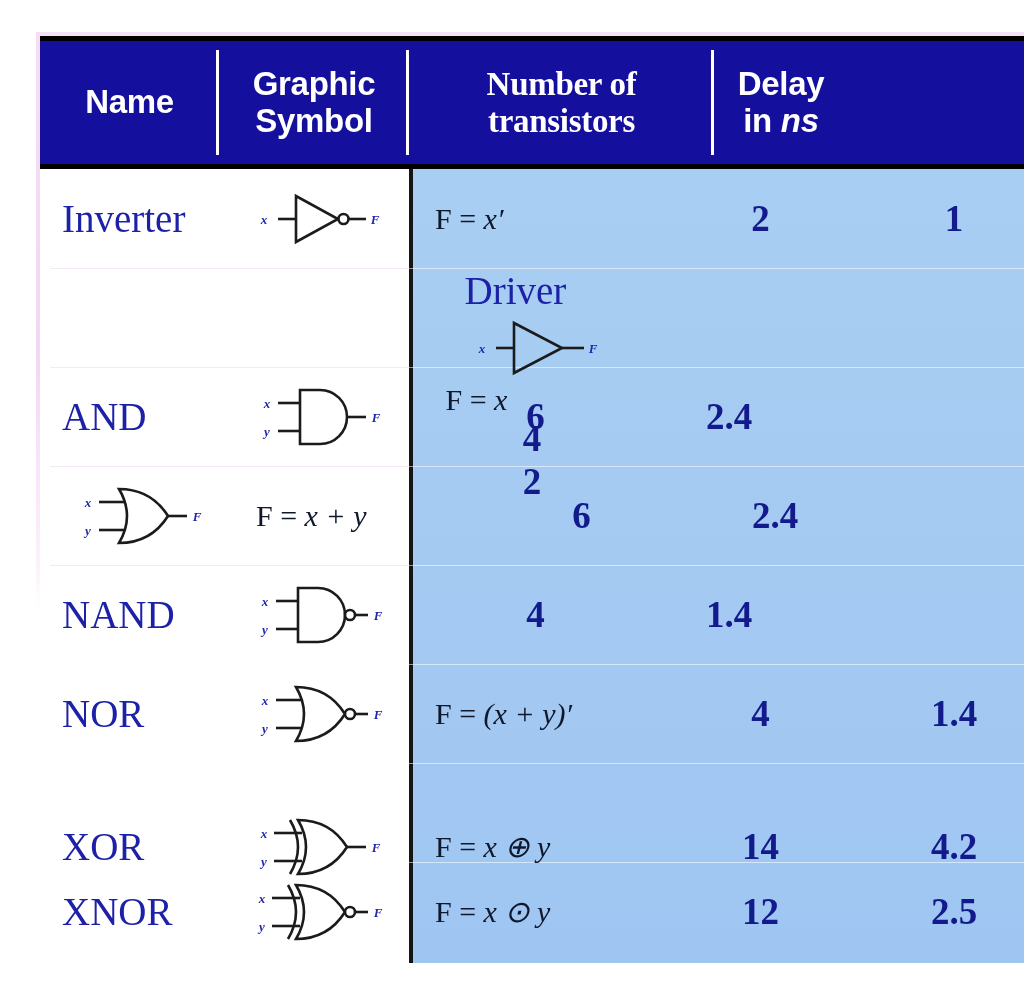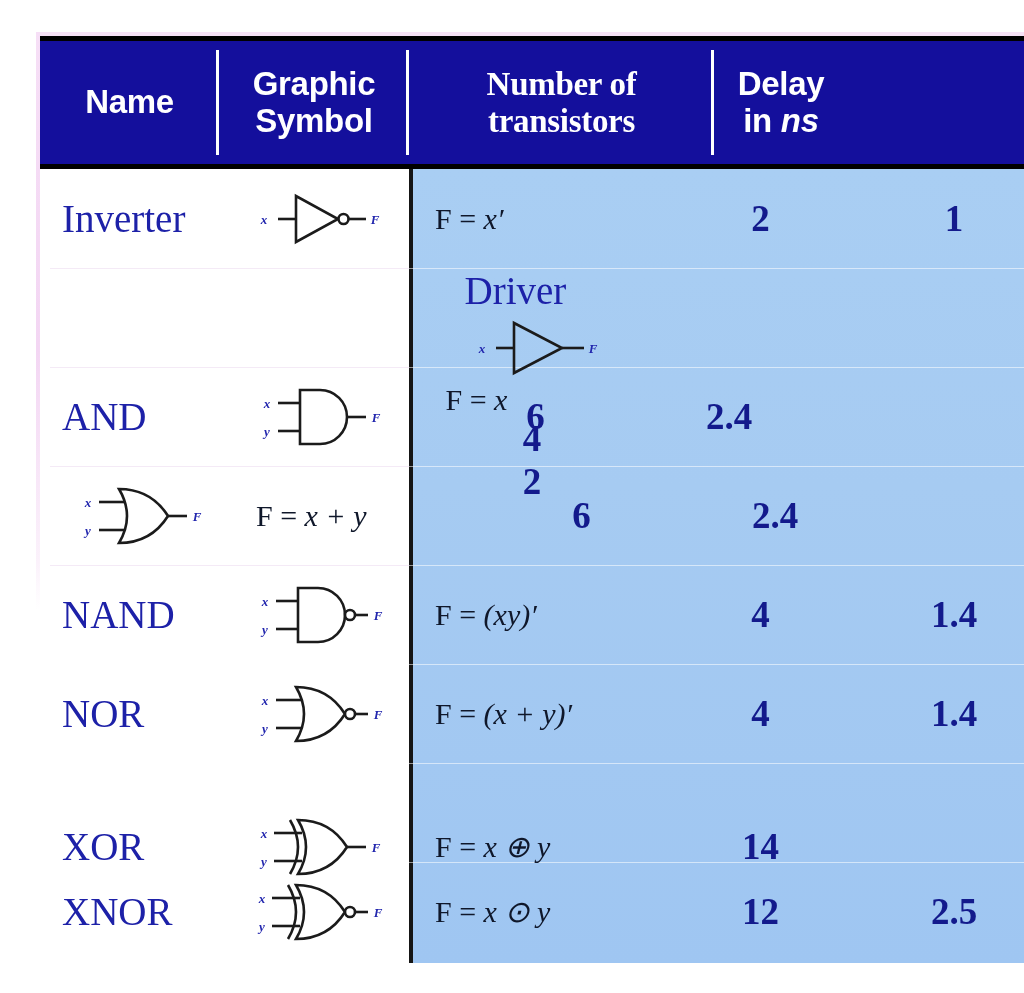--- a/index.html
+++ b/index.html
@@ -305,21 +305,20 @@
             <path d="M42 53 H64"></path>
             <path d="M64 12 H84 A27 27 0 0 1 84 66 H64 Z" stroke-linejoin="miter"></path>
             <circle cx="116" cy="39" r="5" fill="#ffffff"></circle>
             <path d="M121 39 H134"></path>
           </g>
           <text x="31" y="30" text-anchor="middle">x</text>
           <text x="31" y="58" text-anchor="middle">y</text>
           <text x="144" y="44" text-anchor="middle">F</text>
         </svg>
       </div>
-      <div class="c-expr"><span class="op">F = </span><span>(xy)′</span></div>
       <div class="c-num">4</div>
       <div class="c-delay">1.4</div>
     </div>
 
     <div class="row" style="top:495px;">
       <div class="c-name">NOR</div>
       <div class="c-sym">
         <svg class="gate" width="160" height="78" viewBox="0 0 160 78">
           <g fill="none" stroke="#1b1b1b" stroke-width="2.6">
             <path d="M42 25 H68"></path>
@@ -349,20 +348,21 @@
             <path d="M64 12 Q80 39 64 66 Q96 66 113 39 Q96 12 64 12 Z"></path>
             <path d="M113 39 H132"></path>
           </g>
           <text x="30" y="30" text-anchor="middle">x</text>
           <text x="30" y="58" text-anchor="middle">y</text>
           <text x="142" y="44" text-anchor="middle">F</text>
         </svg>
       </div>
       <div class="c-expr"><span class="op">F = </span><span>x ⊕ y</span></div>
       <div class="c-num">14</div>
+      <div class="c-delay">4.2</div>
     </div>
 
     <div class="row" style="top:693px;">
       <div class="c-name">XNOR</div>
       <div class="c-sym">
         <svg class="gate" width="160" height="78" viewBox="0 0 160 78">
           <g fill="none" stroke="#1b1b1b" stroke-width="2.6">
             <path d="M38 25 H66"></path>
             <path d="M38 53 H66"></path>
             <path d="M54 12 Q70 39 54 66"></path>

